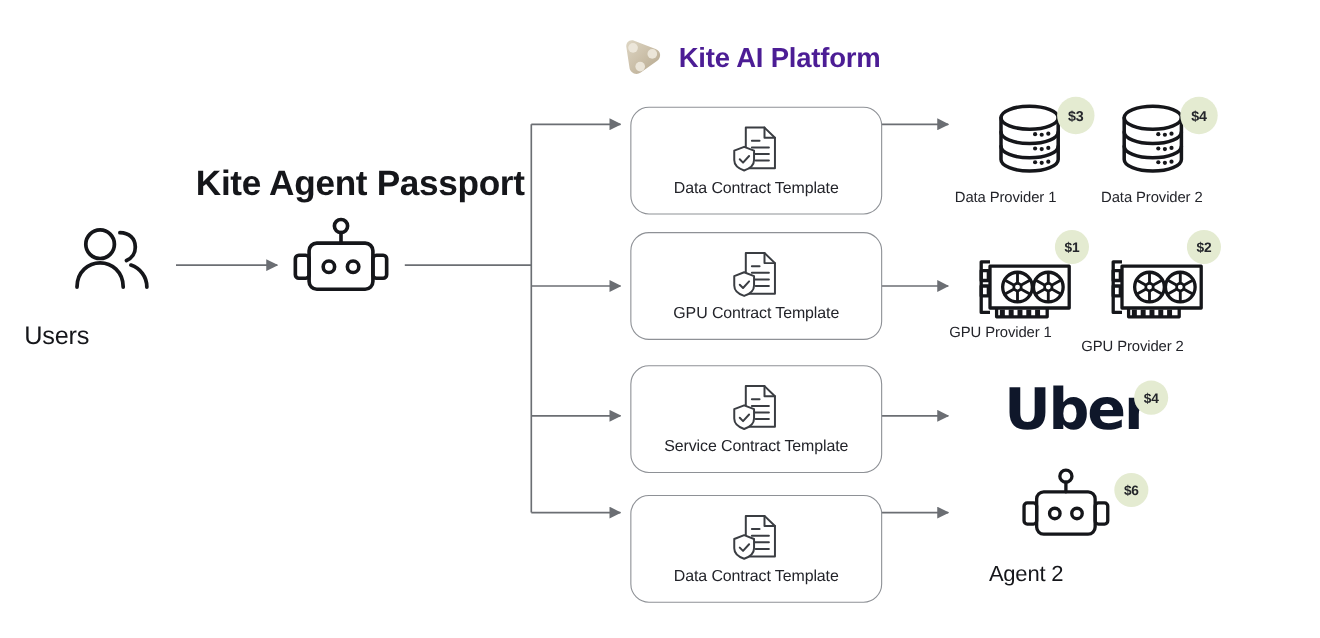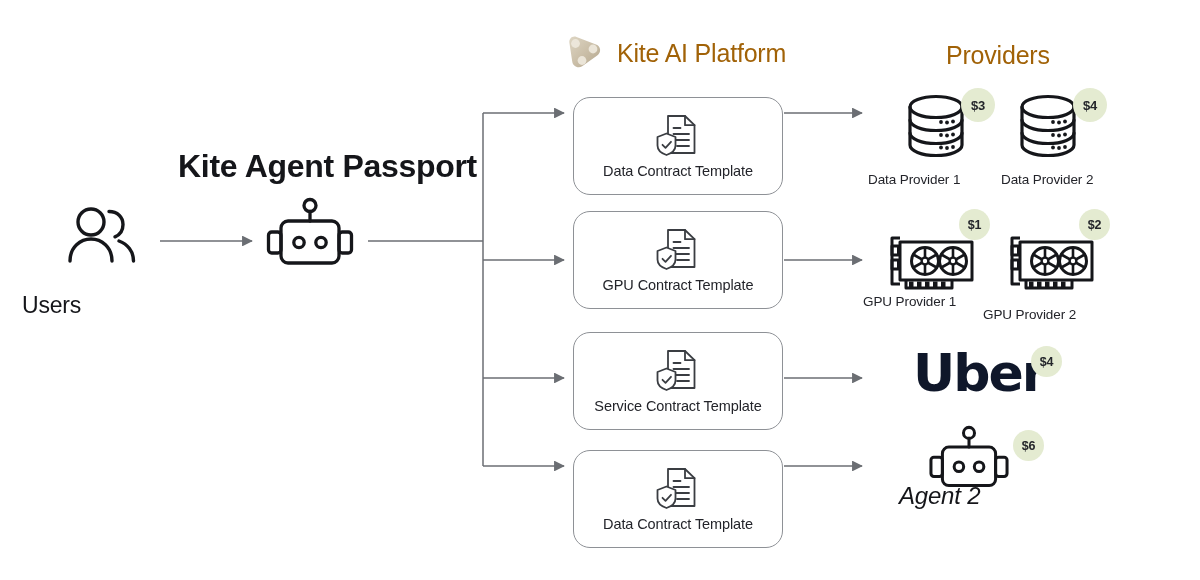--- a/index.html
+++ b/index.html
@@ -10,40 +10,40 @@
   }
   .stage{position:relative;width:1200px;height:580px;}
   .abs{position:absolute;}
 
   
   .heading-bold{
     font-size:32px;font-weight:700;letter-spacing:-0.3px;color:#15161a;
     white-space:nowrap;
   }
   .heading-reg{
-    font-size:25px;font-weight:400;letter-spacing:-0.2px;color:#a16207;
+    font-size:25px;font-weight:700;letter-spacing:-0.2px;color:#4c1d95;
     white-space:nowrap;
   }
   .node-label{
     font-size:23px;font-weight:400;letter-spacing:-0.2px;color:#15161a;
     white-space:nowrap;text-align:left;
   }
   .small-label{
     font-size:13.5px;font-weight:400;color:#23242a;white-space:nowrap;
     text-align:left;letter-spacing:-0.1px;
   }
   .card-label{
     font-size:14.5px;font-weight:400;color:#23242a;white-space:nowrap;
     letter-spacing:-0.1px;text-align:center;
   }
 
   
   .card{
     box-sizing:border-box;
-    width:210px;height:98px;
+    width:229px;height:98px;
     border:1.3px solid #8e9196;border-radius:17px;background:#fff;
     display:flex;flex-direction:column;align-items:center;justify-content:center;
   }
   .card .doc-ico{margin-bottom:6px;}
 
   
   .badge{
     width:34px;height:34px;border-radius:50%;
     background:#e4ebd1;
     display:flex;align-items:center;justify-content:center;
@@ -105,21 +105,20 @@
       <path d="M6.5 10.5 C5.5 5.5 9.5 2.5 13.5 4 L33 11.5
                C38 13.3 38.6 19.5 34.2 22.5 L19.5 33
                C15.2 36 9.6 33.2 9.2 28.2 Z" fill="url(#kg)"></path>
       <circle cx="12.5" cy="10.5" r="4.4" fill="#eee8dc" opacity="0.92"></circle>
       <circle cx="30" cy="16" r="4.4" fill="#eee8dc" opacity="0.92"></circle>
       <circle cx="19" cy="27.5" r="4.4" fill="#eee8dc" opacity="0.92"></circle>
     </svg>
     <div class="heading-reg">Kite AI Platform</div>
   </div>
 
-  <div class="abs heading-reg" style="left:946px;top:41px;">Providers</div>
 
   <div class="abs" style="left:62px;top:205px;width:80px;">
     <svg width="80" height="65" viewBox="0 0 80 65" style="margin:0 auto;">
       <g fill="none" stroke="#15161a" stroke-width="3.4" stroke-linecap="round" stroke-linejoin="round">
         <circle cx="29" cy="17" r="13"></circle>
         <path d="M8 56 C8 42 18.5 34 29 34 C39.5 34 50 42 50 56"></path>
         <path d="M47 6.5 C55.5 6.5 61 12 61 19.5 C61 25.5 57.5 30 53 31.8"></path>
         <path d="M57 36 C65.5 39 71.5 46.5 71.5 56"></path>
       </g>
     </svg>
@@ -332,15 +331,15 @@
         <line x1="48" y1="13.5" x2="48" y2="23"></line>
         <rect x="19" y="23" width="58" height="42" rx="7"></rect>
         <rect x="6.5" y="34" width="12.5" height="21" rx="3.2"></rect>
         <rect x="77" y="34" width="12.5" height="21" rx="3.2"></rect>
         <circle cx="37" cy="44.5" r="5.2"></circle>
         <circle cx="59" cy="44.5" r="5.2"></circle>
       </g>
     </svg>
   </div>
   <div class="abs badge sm" style="left:1013px;top:430px;">$6</div>
-  <div class="abs node-label" style="left:899px;top:482px;width:140px;font-size:24px;font-style:italic;">Agent 2</div>
+  <div class="abs node-label" style="left:899px;top:511px;width:140px;font-size:20px;">Agent 2</div>
 
 </div>
 
 </body></html>

